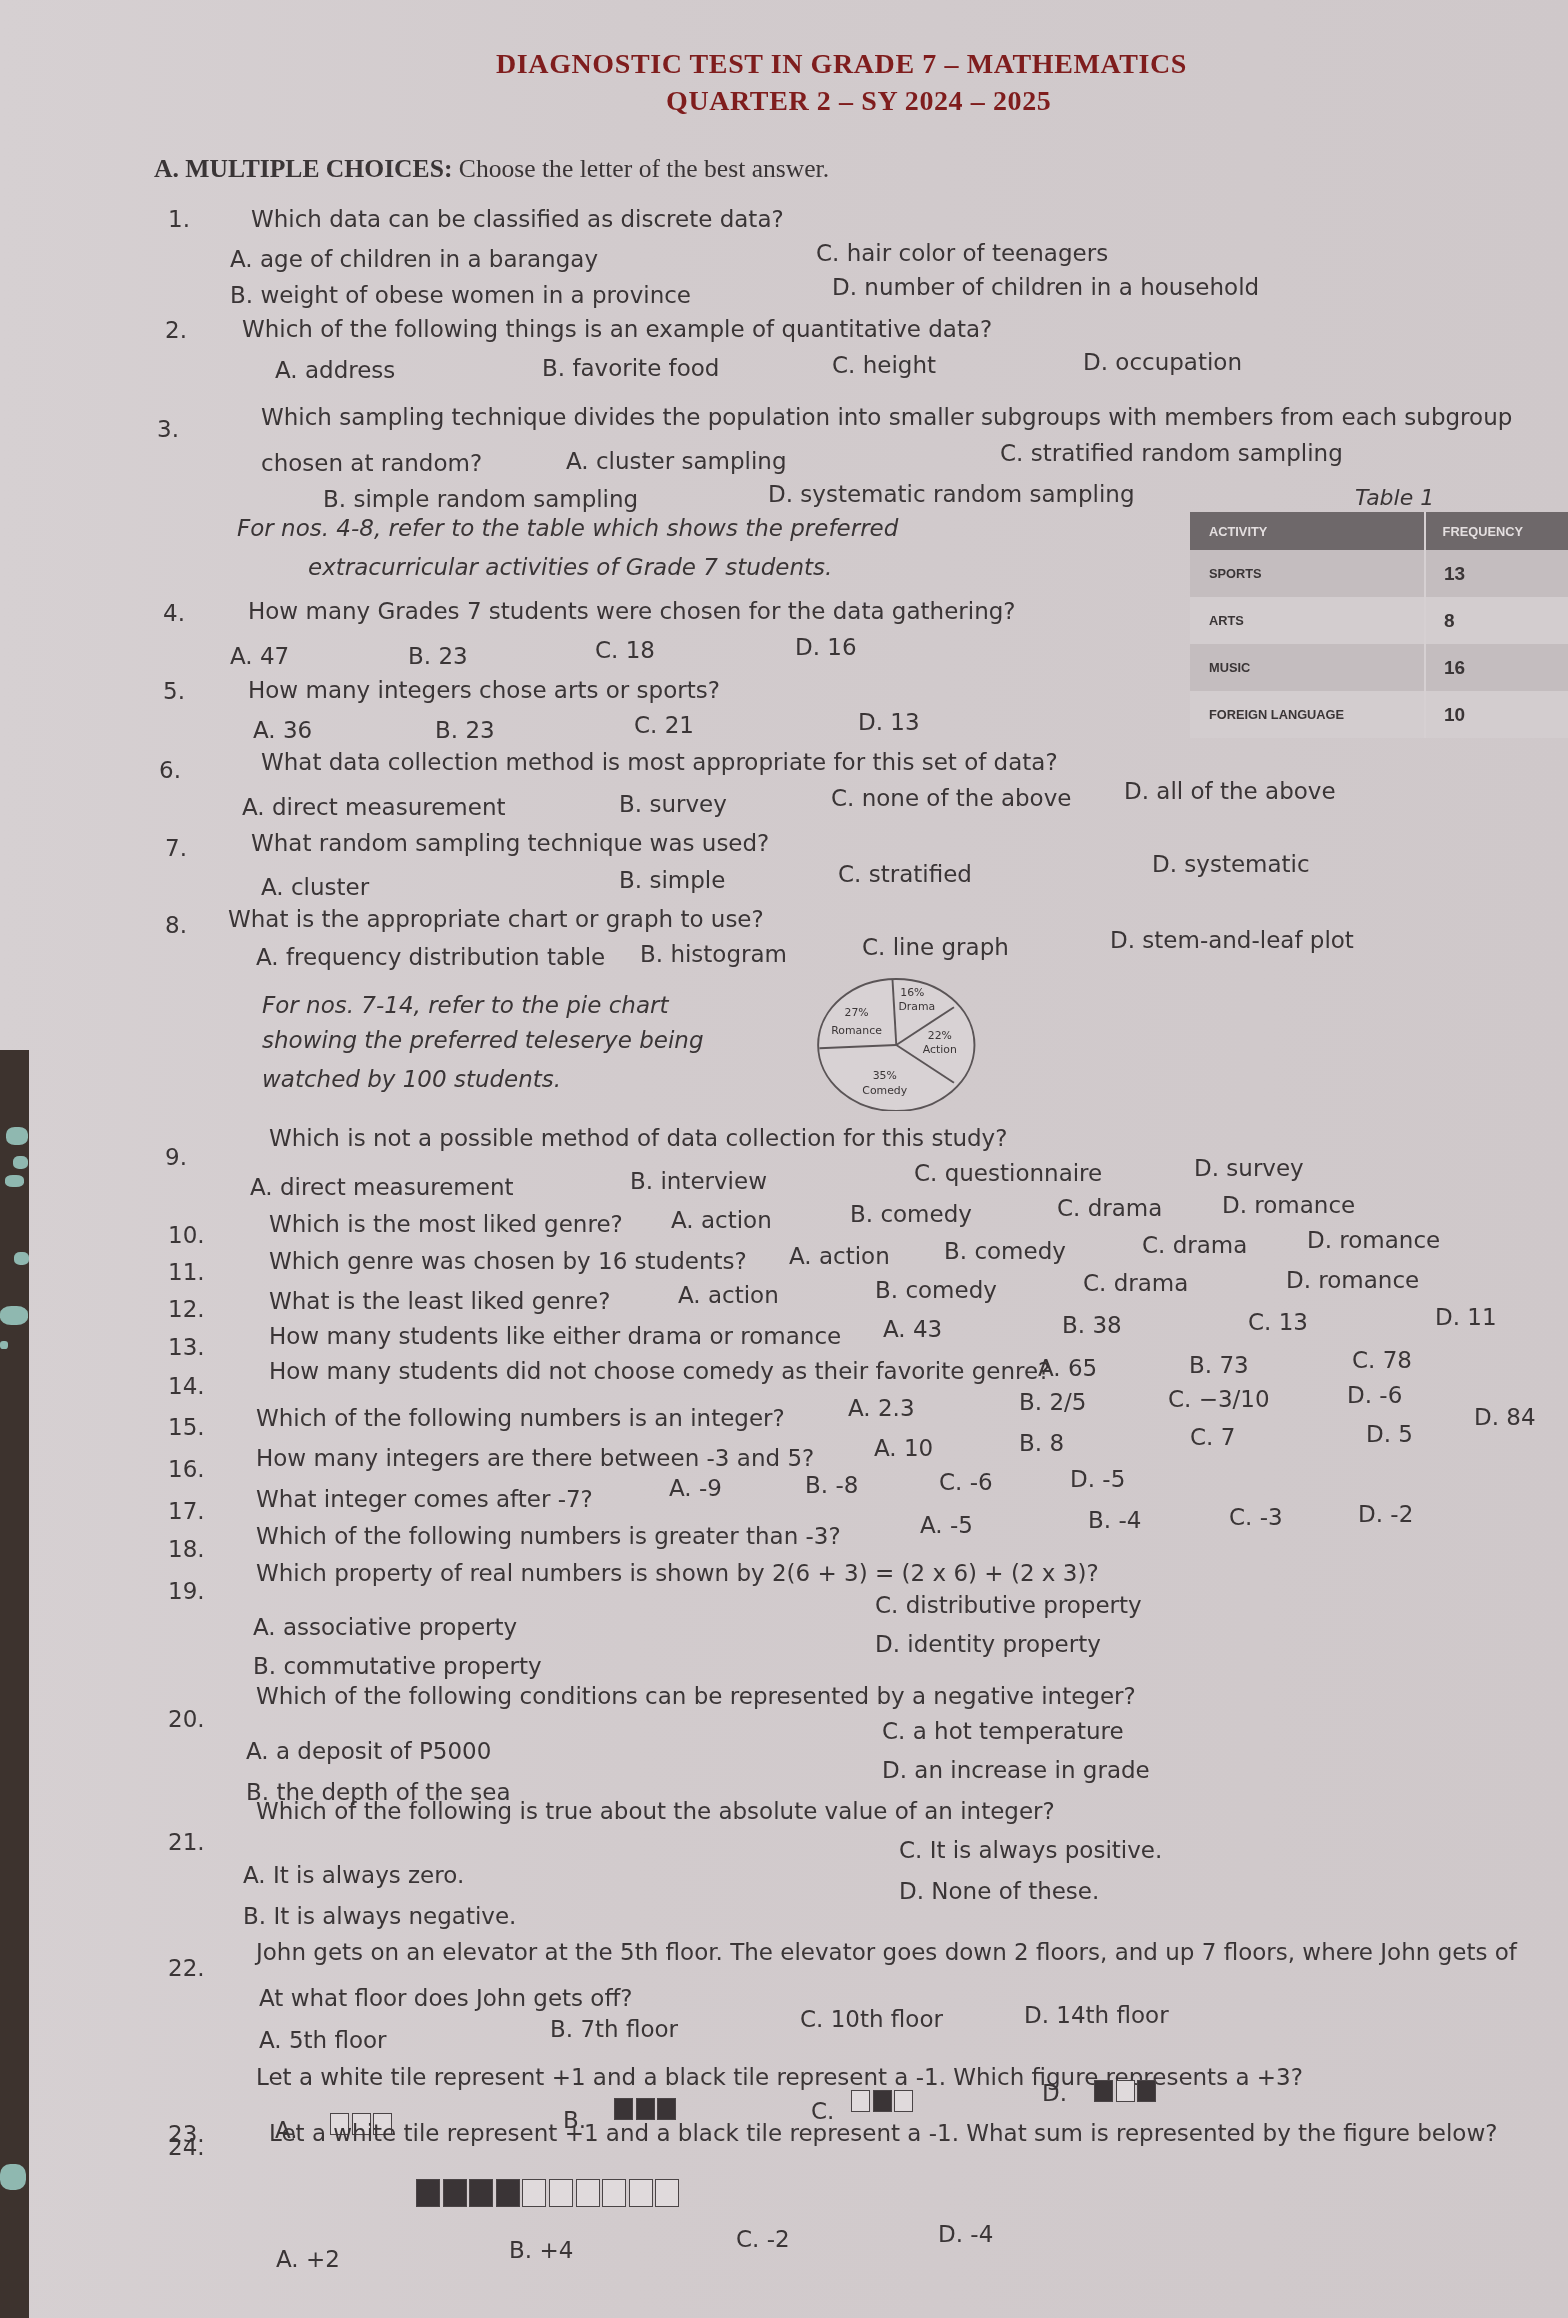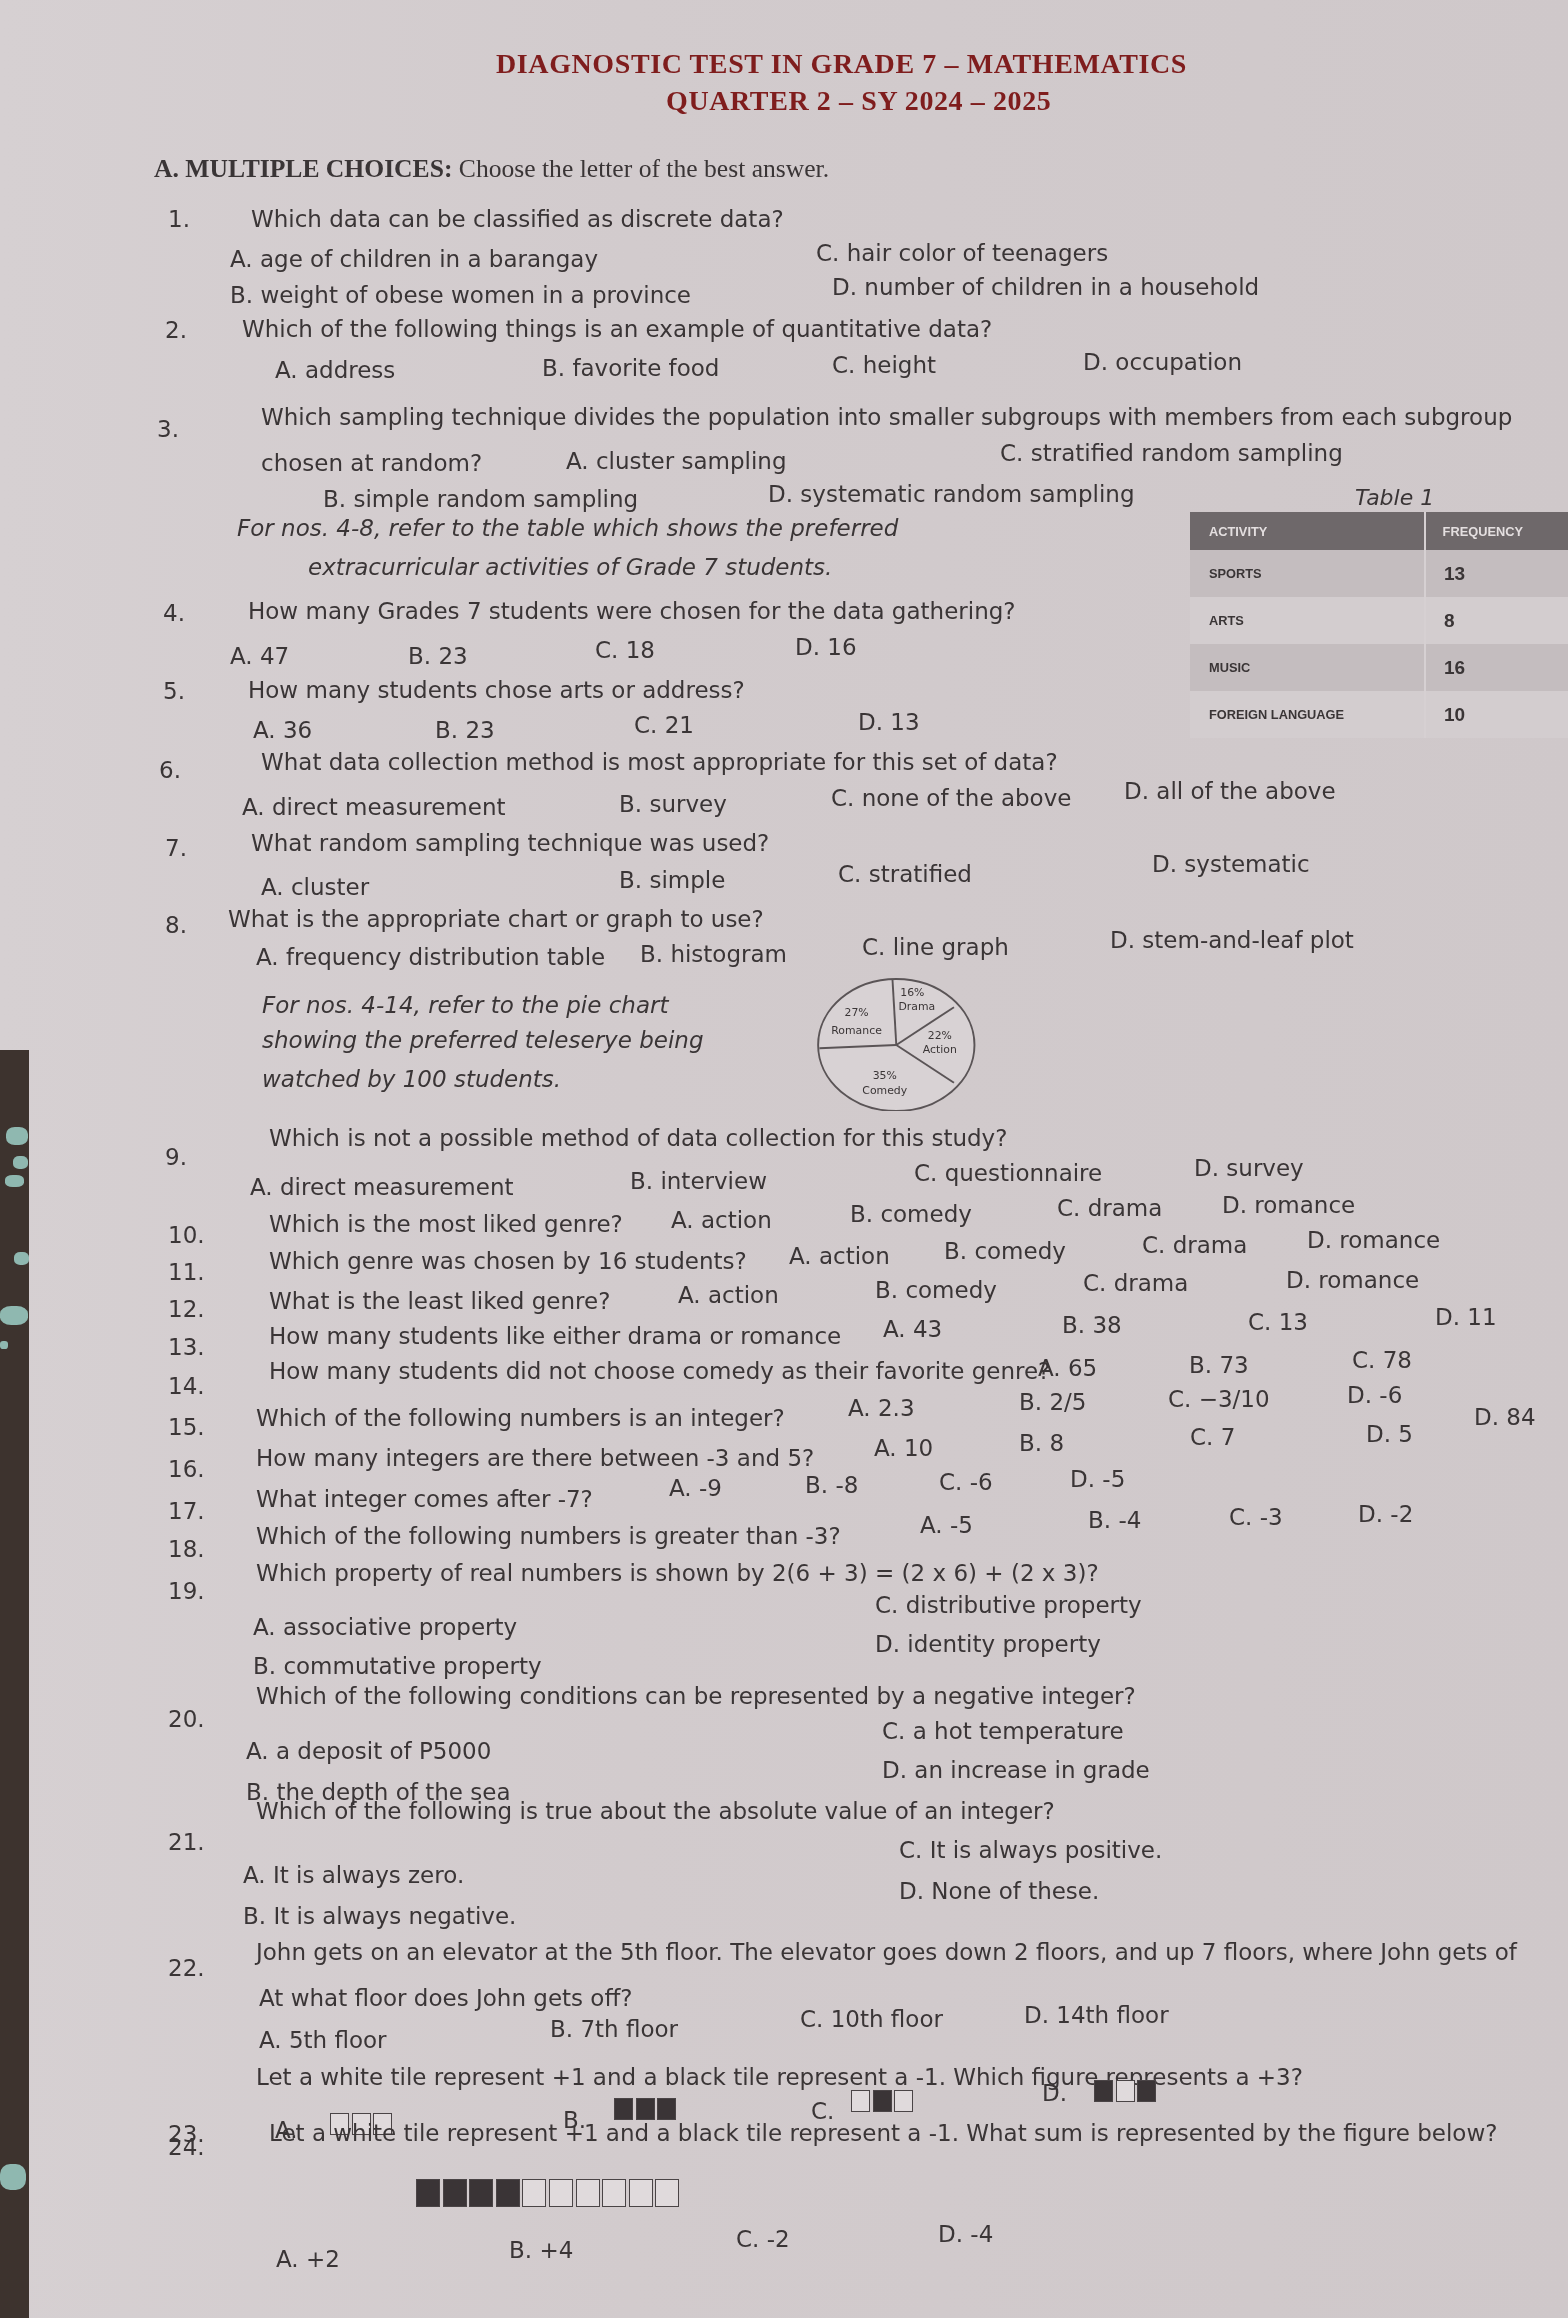--- a/index.html
+++ b/index.html
@@ -117,21 +117,21 @@
   </table>
 
 <div class="abs q" style="left:163px;top:600px;">4.</div>
 <div class="abs q" style="left:248px;top:598px;">How many Grades 7 students were chosen for the data gathering?</div>
 <div class="abs opt" style="left:230px;top:643px;">A. 47</div>
 <div class="abs opt" style="left:408px;top:643px;">B. 23</div>
 <div class="abs opt" style="left:595px;top:637px;">C. 18</div>
 <div class="abs opt" style="left:795px;top:634px;">D. 16</div>
 
 <div class="abs q" style="left:163px;top:678px;">5.</div>
-<div class="abs q" style="left:248px;top:677px;">How many students chose arts or address?</div>
+<div class="abs q" style="left:248px;top:677px;">How many integers chose arts or sports?</div>
 <div class="abs opt" style="left:253px;top:717px;">A. 36</div>
 <div class="abs opt" style="left:435px;top:717px;">B. 23</div>
 <div class="abs opt" style="left:634px;top:712px;">C. 21</div>
 <div class="abs opt" style="left:858px;top:709px;">D. 13</div>
 
 <div class="abs q" style="left:159px;top:757px;">6.</div>
 <div class="abs q" style="left:261px;top:749px;">What data collection method is most appropriate for this set of data?</div>
 <div class="abs opt" style="left:242px;top:794px;">A. direct measurement</div>
 <div class="abs opt" style="left:619px;top:791px;">B. survey</div>
 <div class="abs opt" style="left:831px;top:785px;">C. none of the above</div>
@@ -144,21 +144,21 @@
 <div class="abs opt" style="left:838px;top:861px;">C. stratified</div>
 <div class="abs opt" style="left:1152px;top:851px;">D. systematic</div>
 
 <div class="abs q" style="left:165px;top:912px;">8.</div>
 <div class="abs q" style="left:228px;top:906px;">What is the appropriate chart or graph to use?</div>
 <div class="abs opt" style="left:256px;top:944px;">A. frequency distribution table</div>
 <div class="abs opt" style="left:640px;top:941px;">B. histogram</div>
 <div class="abs opt" style="left:862px;top:934px;">C. line graph</div>
 <div class="abs opt" style="left:1110px;top:927px;">D. stem-and-leaf plot</div>
 
-<div class="abs note" style="left:262px;top:992px;">For nos. 4-14, refer to the pie chart</div>
+<div class="abs note" style="left:262px;top:992px;">For nos. 7-14, refer to the pie chart</div>
 <div class="abs note" style="left:262px;top:1027px;">showing the preferred teleserye being</div>
 <div class="abs note" style="left:262px;top:1066px;">watched by 100 students.</div>
 
 <svg class="abs" style="left:813px;top:970px;" width="173" height="141" viewBox="0 0 270 220">
   <ellipse cx="130" cy="117" rx="122" ry="103" fill="#d8d2d4" stroke="#5a5456" stroke-width="3"></ellipse>
   <line x1="130" y1="117" x2="124" y2="14" stroke="#5a5456" stroke-width="3"></line>
   <line x1="130" y1="117" x2="220" y2="58" stroke="#5a5456" stroke-width="3"></line>
   <line x1="130" y1="117" x2="220" y2="176" stroke="#5a5456" stroke-width="3"></line>
   <line x1="130" y1="117" x2="10" y2="122" stroke="#5a5456" stroke-width="3"></line>
   <g font-family="DejaVu Sans, sans-serif" font-size="17" fill="#3a3536" text-anchor="middle">

